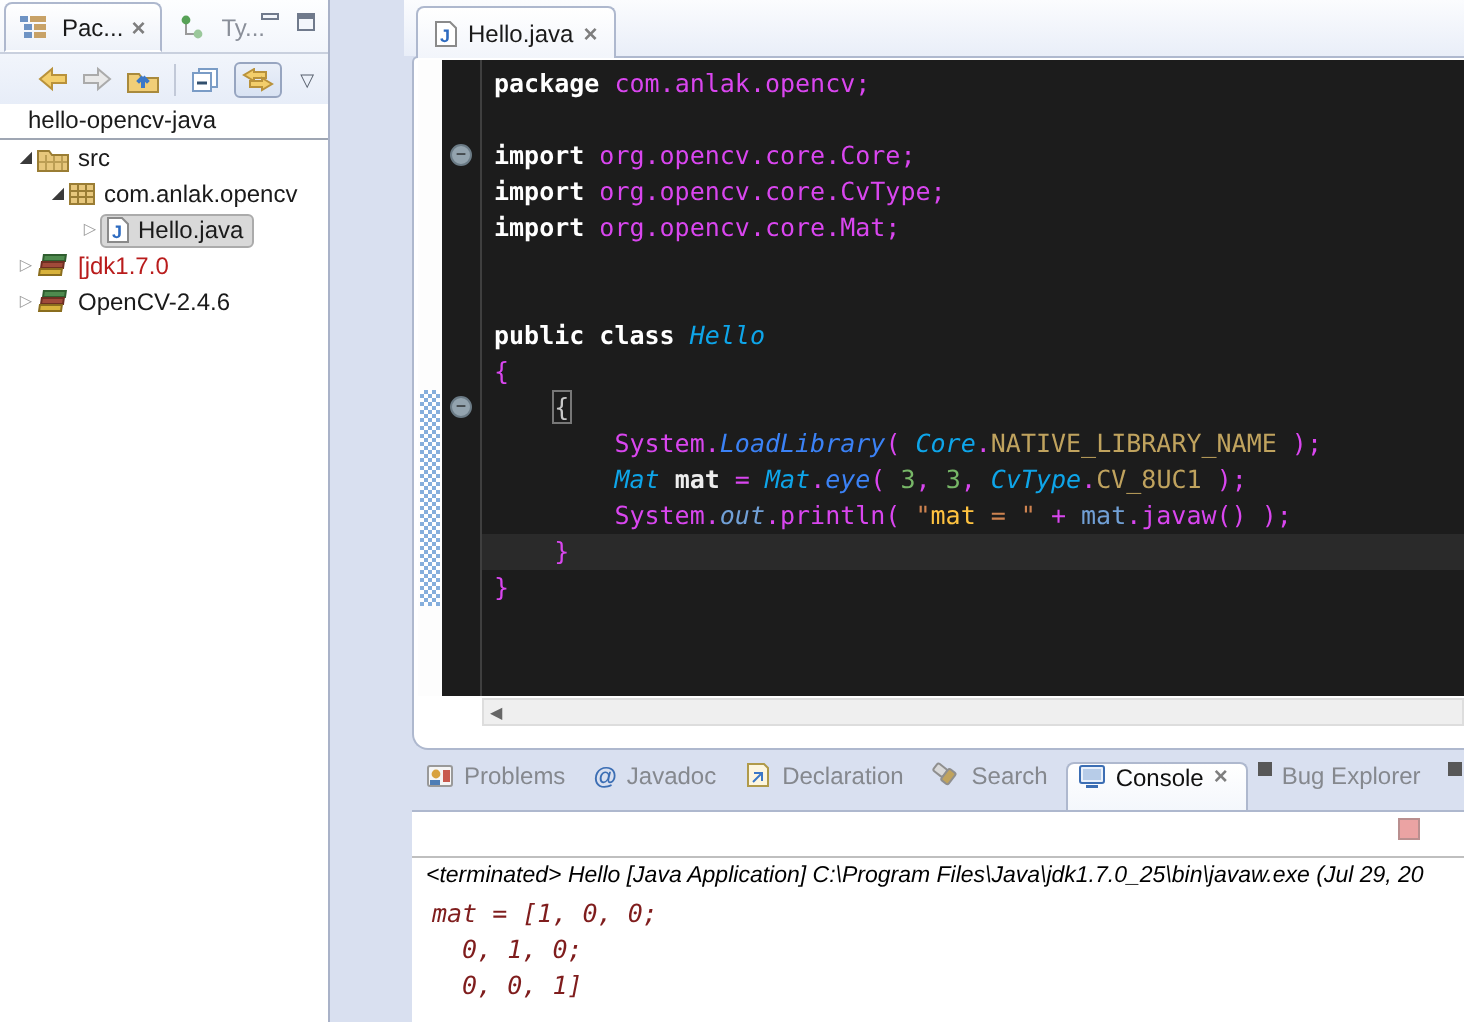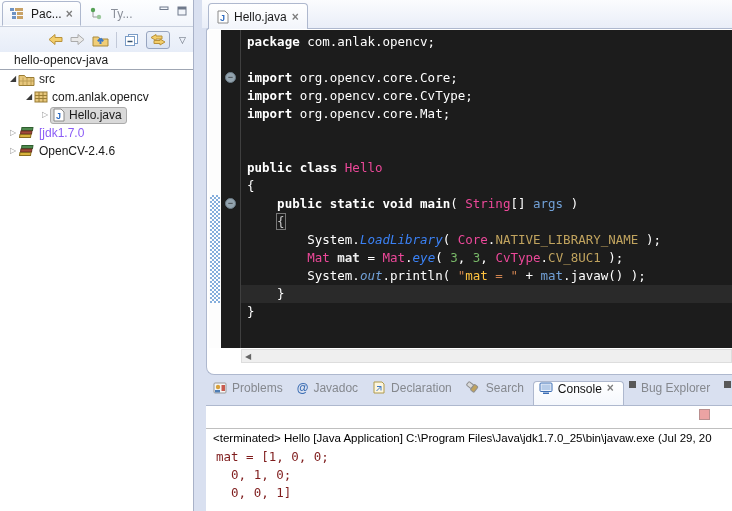--- a/index.html
+++ b/index.html
@@ -7,21 +7,21 @@
   body {
     width:732px; height:511px; position:relative; overflow:hidden;
     background:#D9E0F0;
     font-family:"Liberation Sans", sans-serif;
     font-size:12px; color:#1a1a1a;
     -webkit-font-smoothing:antialiased;
   }
   svg { display:block; }
 
   
-  .left-panel { position:absolute; left:0; top:0; width:194px; height:511px;
+  .left-panel { position:absolute; left:0; top:0; width:165px; height:511px;
     background:#fff; border-right:1px solid #A9B2C8; }
   .left-chrome { position:absolute; left:0; top:0; right:0; height:52px;
     background:linear-gradient(#FDFEFF,#E7EDF8); }
   .left-tabbar { position:absolute; left:0; top:2px; right:0; height:25px;
     border-bottom:1px solid #C9D0DE; display:flex; align-items:flex-end; }
   .view-tab { display:inline-flex; align-items:center; gap:4px; height:25px;
     padding:0 7px; margin-left:2px; font-size:12px; }
   .view-tab.active { background:linear-gradient(#FFFFFF,#EEF2F9);
     border:1px solid #AEB8CE; border-bottom:1px solid #fff; border-radius:4px 4px 0 0; }
   .view-tab.inactive { color:#8A8F99; }
@@ -40,21 +40,21 @@
   .tree { position:absolute; left:0; top:52px; right:0; bottom:0; background:#fff;
     overflow:hidden; white-space:nowrap; }
   .proj-row { height:16px; line-height:16px; padding-left:14px; font-size:12px; }
   .proj-line { border:none; border-top:1px solid #9FA6B3; margin:1px 0 0 0; }
   .tree-row { position:relative; height:18px; line-height:18px; display:flex; align-items:center; }
   .tw-exp { font-size:8px; color:#3A3A3A; width:10px; text-align:center; flex:none; }
   .tw-col { font-size:8px; color:#9A9A9A; width:10px; text-align:center; flex:none; }
   .ticon { flex:none; margin-right:4px; }
   .sel-box { display:inline-flex; align-items:center; background:#D9D9D9;
     border:1px solid #ABABAB; border-radius:3px; padding:0 4px 0 2px; height:17px; }
-  .decorator { color:#8b5cf6; }
+  .decorator { color:#b91c1c; }
   .ind1 { padding-left:8px; } .ind2 { padding-left:24px; } .ind3 { padding-left:40px; }
 
   
   .editor-tabbar { position:absolute; left:202px; top:0; right:0; height:28px;
     background:linear-gradient(#FBFCFE,#E9EEF8); }
   .editor-tab { position:absolute; left:208px; top:3px; height:26px;
     display:inline-flex; align-items:center; gap:5px; padding:0 8px;
     background:linear-gradient(#FFFFFF,#F2F5FB);
     border:1px solid #AEB8CE; border-bottom:none; border-radius:4px 4px 0 0; z-index:3; }
   .editor-frame { position:absolute; left:206px; top:28px; width:526px; height:347px;
@@ -70,22 +70,22 @@
   .gutter { width:20px; background:#1C1C1C; border-right:1px solid #3F3F3F;
     position:relative; flex:none; }
   .fold { position:absolute; left:4px; width:11px; height:11px; border-radius:50%;
     background:#93A3AE; border:1px solid #6B7B86; color:#1C1C1C;
     font-size:9px; line-height:9px; text-align:center; }
   .code { flex:1; background:#1C1C1C; padding-top:3px; position:relative; overflow:hidden;
     font-family:"DejaVu Sans Mono", monospace; font-size:12.5px; }
   .cl { height:18px; min-height:18px; line-height:18px; white-space:pre; padding-left:6px; }
   .cl.current { background:#2A2A2A; }
   .k { color:#FFFFFF; font-weight:bold; }
-  .p { color:#ffffff; }
-  .t { color:#ec4899; }
+  .p { color:#d946ef; }
+  .t { color:#0ea5e9;font-style:italic; }
   .c { color:#C0A35E; }
   .n { color:#77B767; }
   .s { color:#CE8350; }
   .y { color:#FFC340; }
   .v { color:#71A0D6; }
   .m { color:#3b82f6; font-style:italic; }
   .f { color:#71A0D6; font-style:italic; }
   .d { color:#EDEDED; font-weight:bold; }
   .b { color:#C8C8C8; outline:1px solid #777777; }
   .hscroll { position:absolute; left:34px; right:0; top:320px; height:14px;
@@ -94,21 +94,21 @@
 
   
   .bottom-tabs { position:absolute; left:208px; top:381px; height:24px;
     display:flex; align-items:center; color:#85888E; font-size:12px; white-space:nowrap; }
   .btab { display:inline-flex; gap:5px; padding:0 9px 0 5px; height:24px; }
   .btab.active { background:linear-gradient(#FFFFFF,#F4F7FC);
     border:1px solid #AEB8CE; border-bottom:none; border-radius:4px 4px 0 0; color:#111; }
   .bug-sq { width:7px; height:7px; background:#585858; display:inline-block; }
 
   .console-area { position:absolute; left:206px; top:405px; width:526px; height:106px;
-    background:#fff; border-top:1px solid #AEB8CE; overflow:hidden; }
+    background:#fff; border-top:1px solid #AEB8CE; overflow:hidden;font-style:italic; }
   .term-btn { position:absolute; right:22px; top:3px; width:11px; height:11px;
     background:#EBA3A3; border:1px solid #B98F8F; }
   .console-sep { position:absolute; left:0; right:0; top:22px; border-top:1px solid #BFBFBF; }
   .console-header { position:absolute; left:7px; top:26px; right:0; font-size:11.5px;
     color:#000; white-space:nowrap; overflow:hidden; }
   .console-output { position:absolute; left:10px; top:42px;
     font-family:"DejaVu Sans Mono", monospace; font-size:12.5px; line-height:18px;
     color:#7f1d1d; white-space:pre; }
 </style>
 </head>
@@ -260,21 +260,20 @@
     <div class="code">
         <div class="cl"><span class="k">package</span><span class="p"> com.anlak.opencv;</span></div>
         <div class="cl"></div>
         <div class="cl"><span class="k">import</span><span class="p"> org.opencv.core.Core;</span></div>
         <div class="cl"><span class="k">import</span><span class="p"> org.opencv.core.CvType;</span></div>
         <div class="cl"><span class="k">import</span><span class="p"> org.opencv.core.Mat;</span></div>
         <div class="cl"></div>
         <div class="cl"></div>
         <div class="cl"><span class="k">public class</span><span class="p"> </span><span class="t">Hello</span></div>
         <div class="cl"><span class="p">{</span></div>
-        <div class="cl"><span class="p">    </span><span class="k">public static void main</span><span class="p">( </span><span class="t">String</span><span class="p">[] </span><span class="v">args</span><span class="p"> )</span></div>
         <div class="cl"><span class="p">    </span><span class="b">{</span></div>
         <div class="cl"><span class="p">        System.</span><span class="m">LoadLibrary</span><span class="p">( </span><span class="t">Core</span><span class="p">.</span><span class="c">NATIVE_LIBRARY_NAME</span><span class="p"> );</span></div>
         <div class="cl"><span class="p">        </span><span class="t">Mat</span><span class="d"> mat</span><span class="p"> = </span><span class="t">Mat</span><span class="p">.</span><span class="m">eye</span><span class="p">( </span><span class="n">3</span><span class="p">, </span><span class="n">3</span><span class="p">, </span><span class="t">CvType</span><span class="p">.</span><span class="c">CV_8UC1</span><span class="p"> );</span></div>
         <div class="cl"><span class="p">        System.</span><span class="f">out</span><span class="p">.println( </span><span class="s">"</span><span class="y">mat</span><span class="s"> = "</span><span class="p"> + </span><span class="v">mat</span><span class="p">.javaw() );</span></div>
         <div class="cl current"><span class="p">    }</span></div>
         <div class="cl"><span class="p">}</span></div>
       </div>
   </div>
   <div class="hscroll">
     <span class="scroll-arrow">◀</span>

